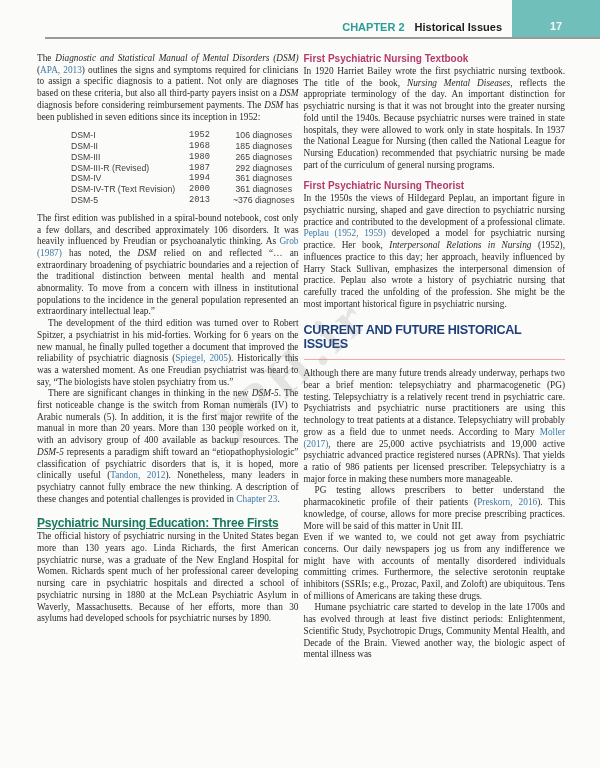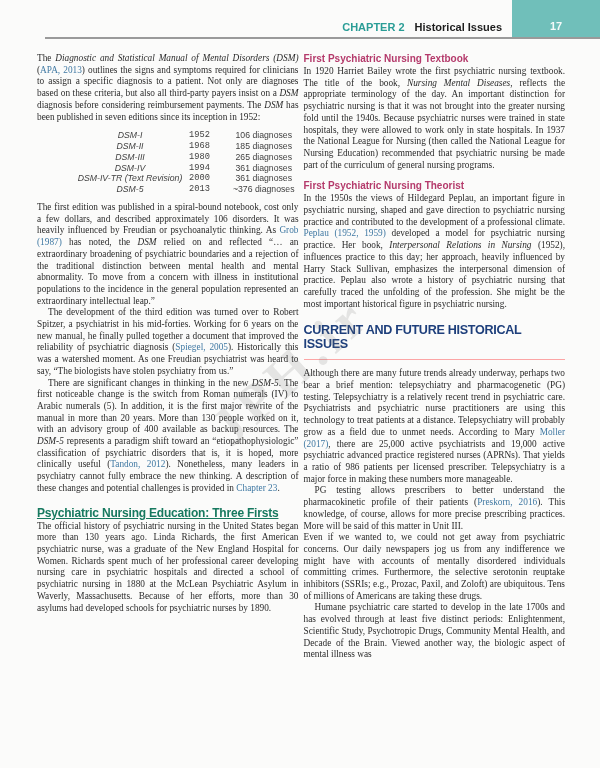--- a/index.html
+++ b/index.html
@@ -76,21 +76,21 @@
     padding-bottom:8px;
     margin:13px 0 8px 0;
   }
   
   .dsm-table{
     margin:7px 0 7px 34px;
     font-family:"Liberation Sans","DejaVu Sans",sans-serif;
     font-size:8.7px;color:#3f3f3f;
   }
   .dsm-row{display:flex;line-height:10.8px;}
-  .dsm-name{width:118px;font-style:italic;text-align:center;}
+  .dsm-name{width:118px;}
   .dsm-year{width:40px;font-family:Liberation Mono, monospace;}
   .dsm-diagnoses{flex:1;text-align:center;}
 </style>
 </head>
 <body>
 
 <div class="page">
 
   <div class="header-rule"></div>
   <div class="header-text">
@@ -115,20 +115,25 @@
           </div>
           <div class="dsm-row">
             <span class="dsm-name">DSM-II</span>
             <span class="dsm-year">1968</span>
             <span class="dsm-diagnoses">185 diagnoses</span>
           </div>
           <div class="dsm-row">
             <span class="dsm-name">DSM-III</span>
             <span class="dsm-year">1980</span>
             <span class="dsm-diagnoses">265 diagnoses</span>
+          </div>
+          <div class="dsm-row">
+            <span class="dsm-name">DSM-III-R (Revised)</span>
+            <span class="dsm-year">1987</span>
+            <span class="dsm-diagnoses">292 diagnoses</span>
           </div>
           <div class="dsm-row">
             <span class="dsm-name">DSM-IV</span>
             <span class="dsm-year">1994</span>
             <span class="dsm-diagnoses">361 diagnoses</span>
           </div>
           <div class="dsm-row">
             <span class="dsm-name">DSM-IV-TR (Text Revision)</span>
             <span class="dsm-year">2000</span>
             <span class="dsm-diagnoses">361 diagnoses</span>

